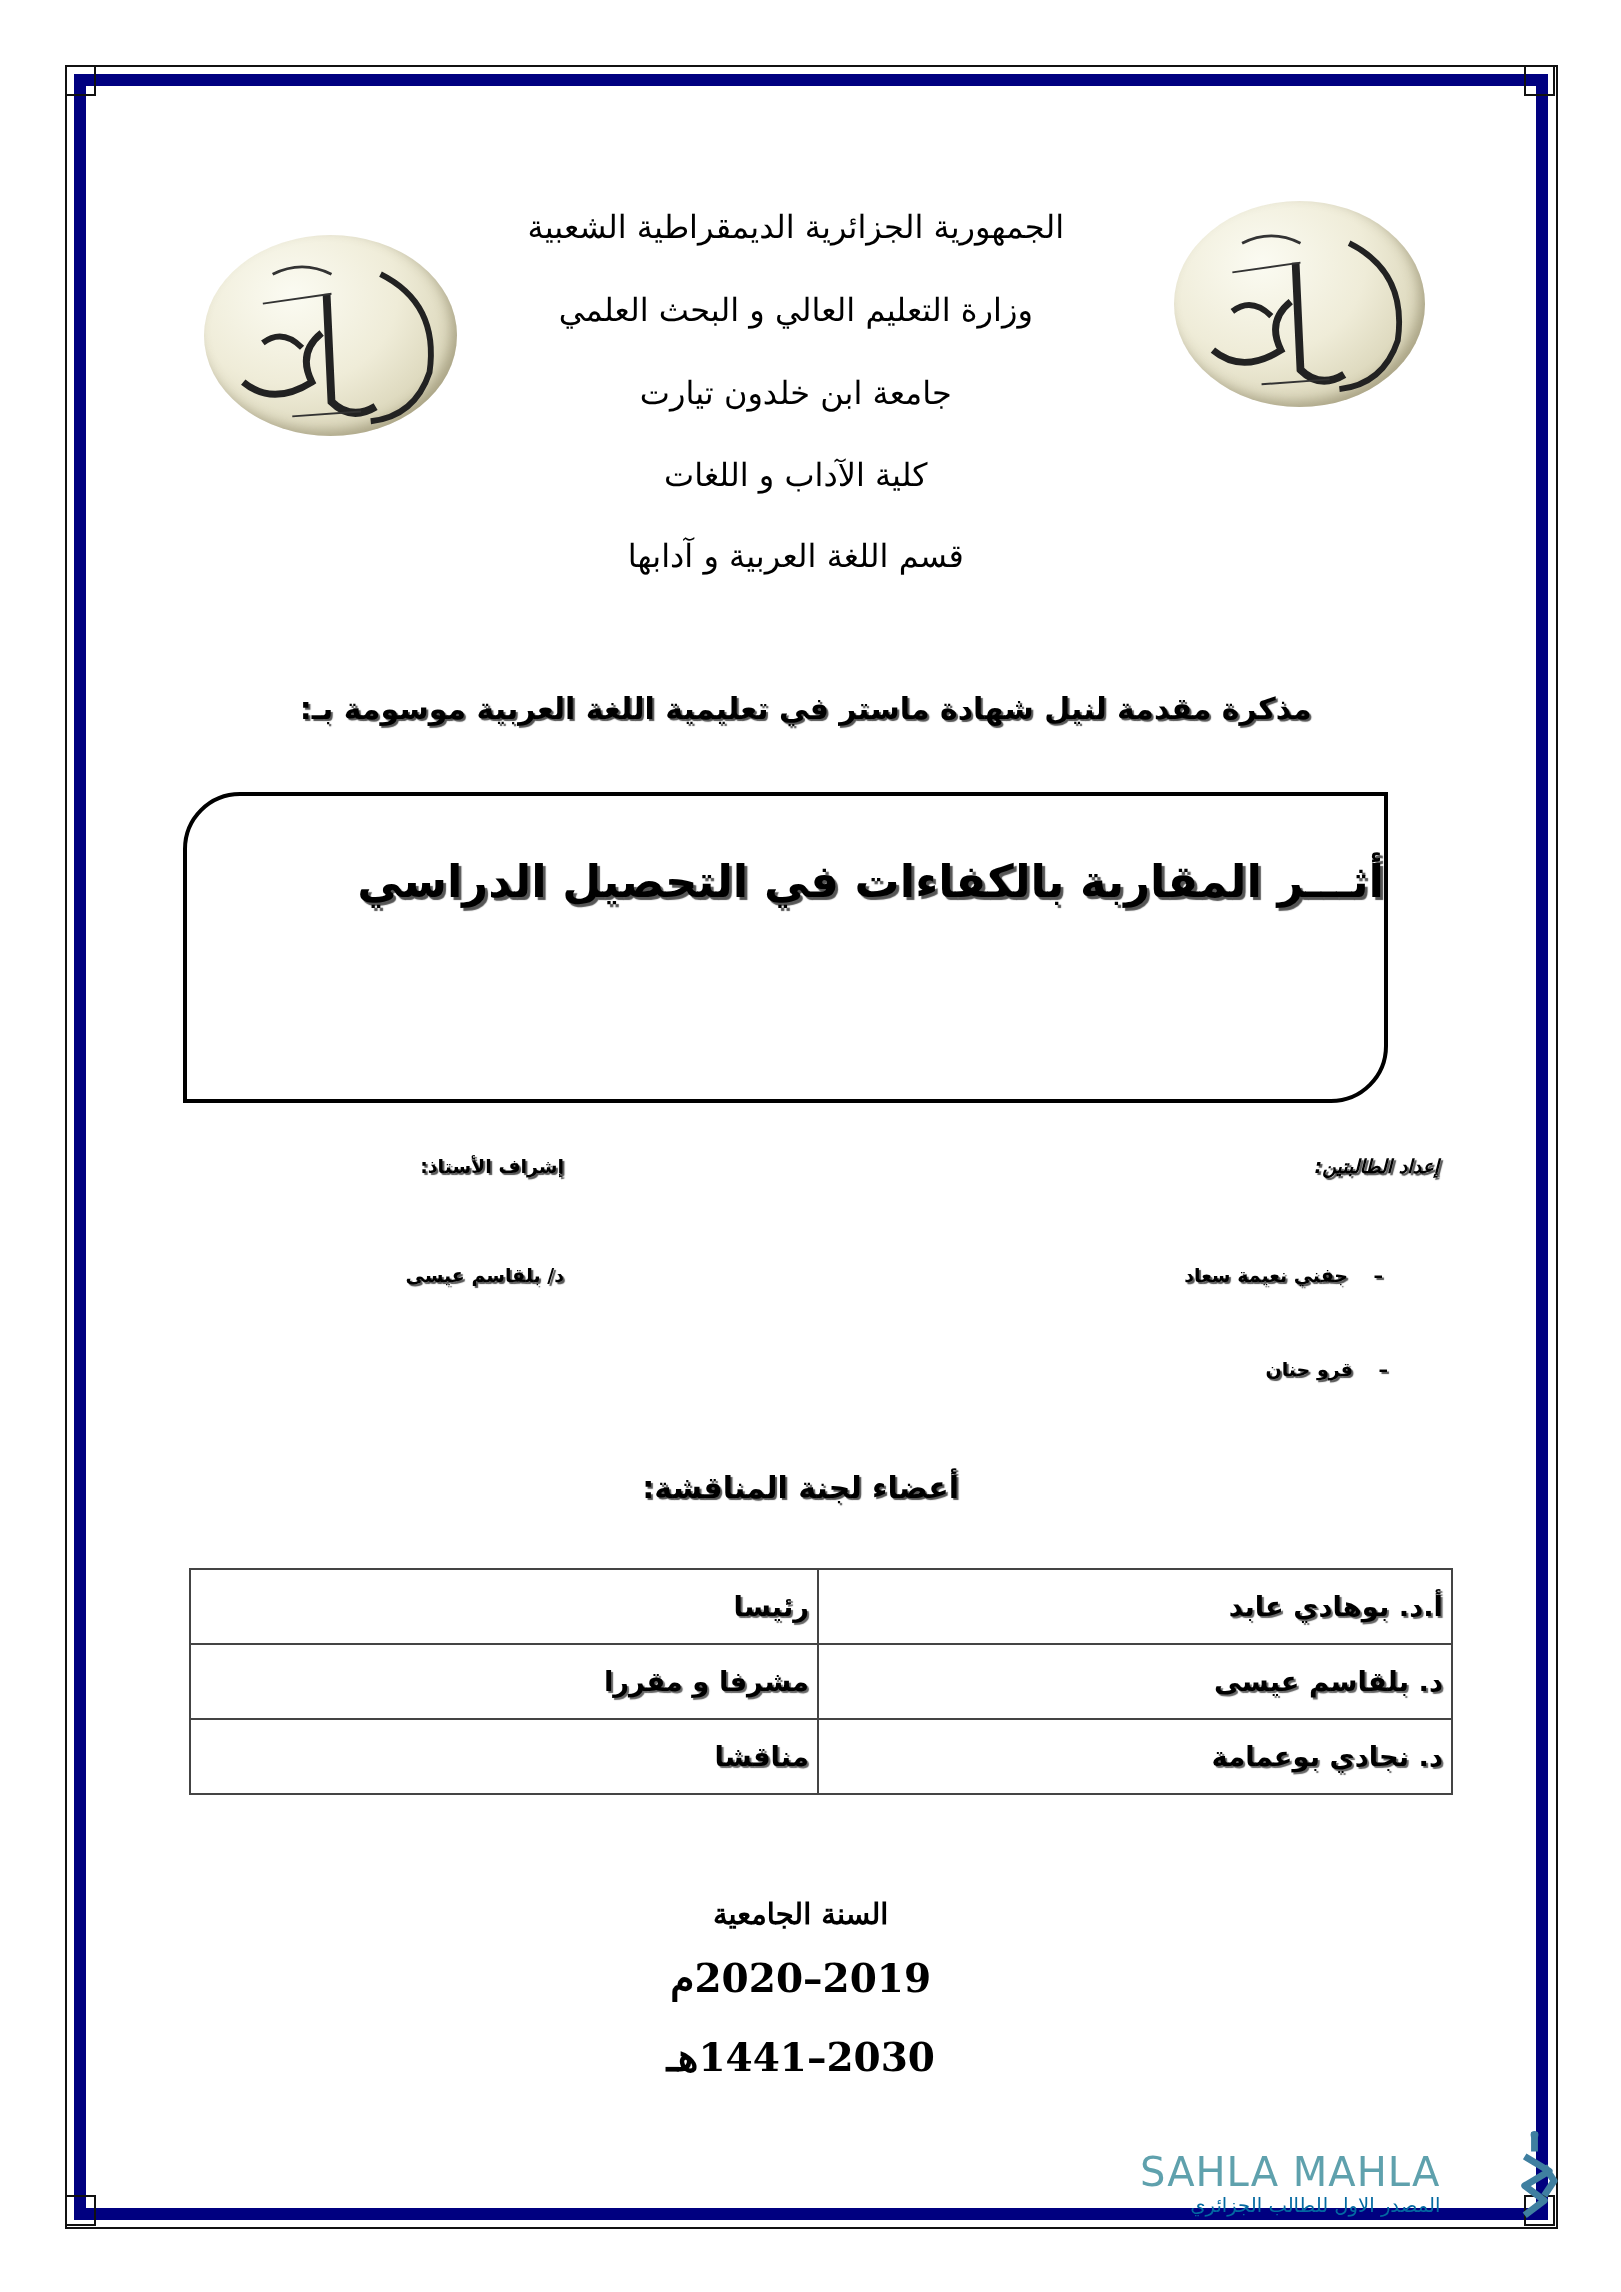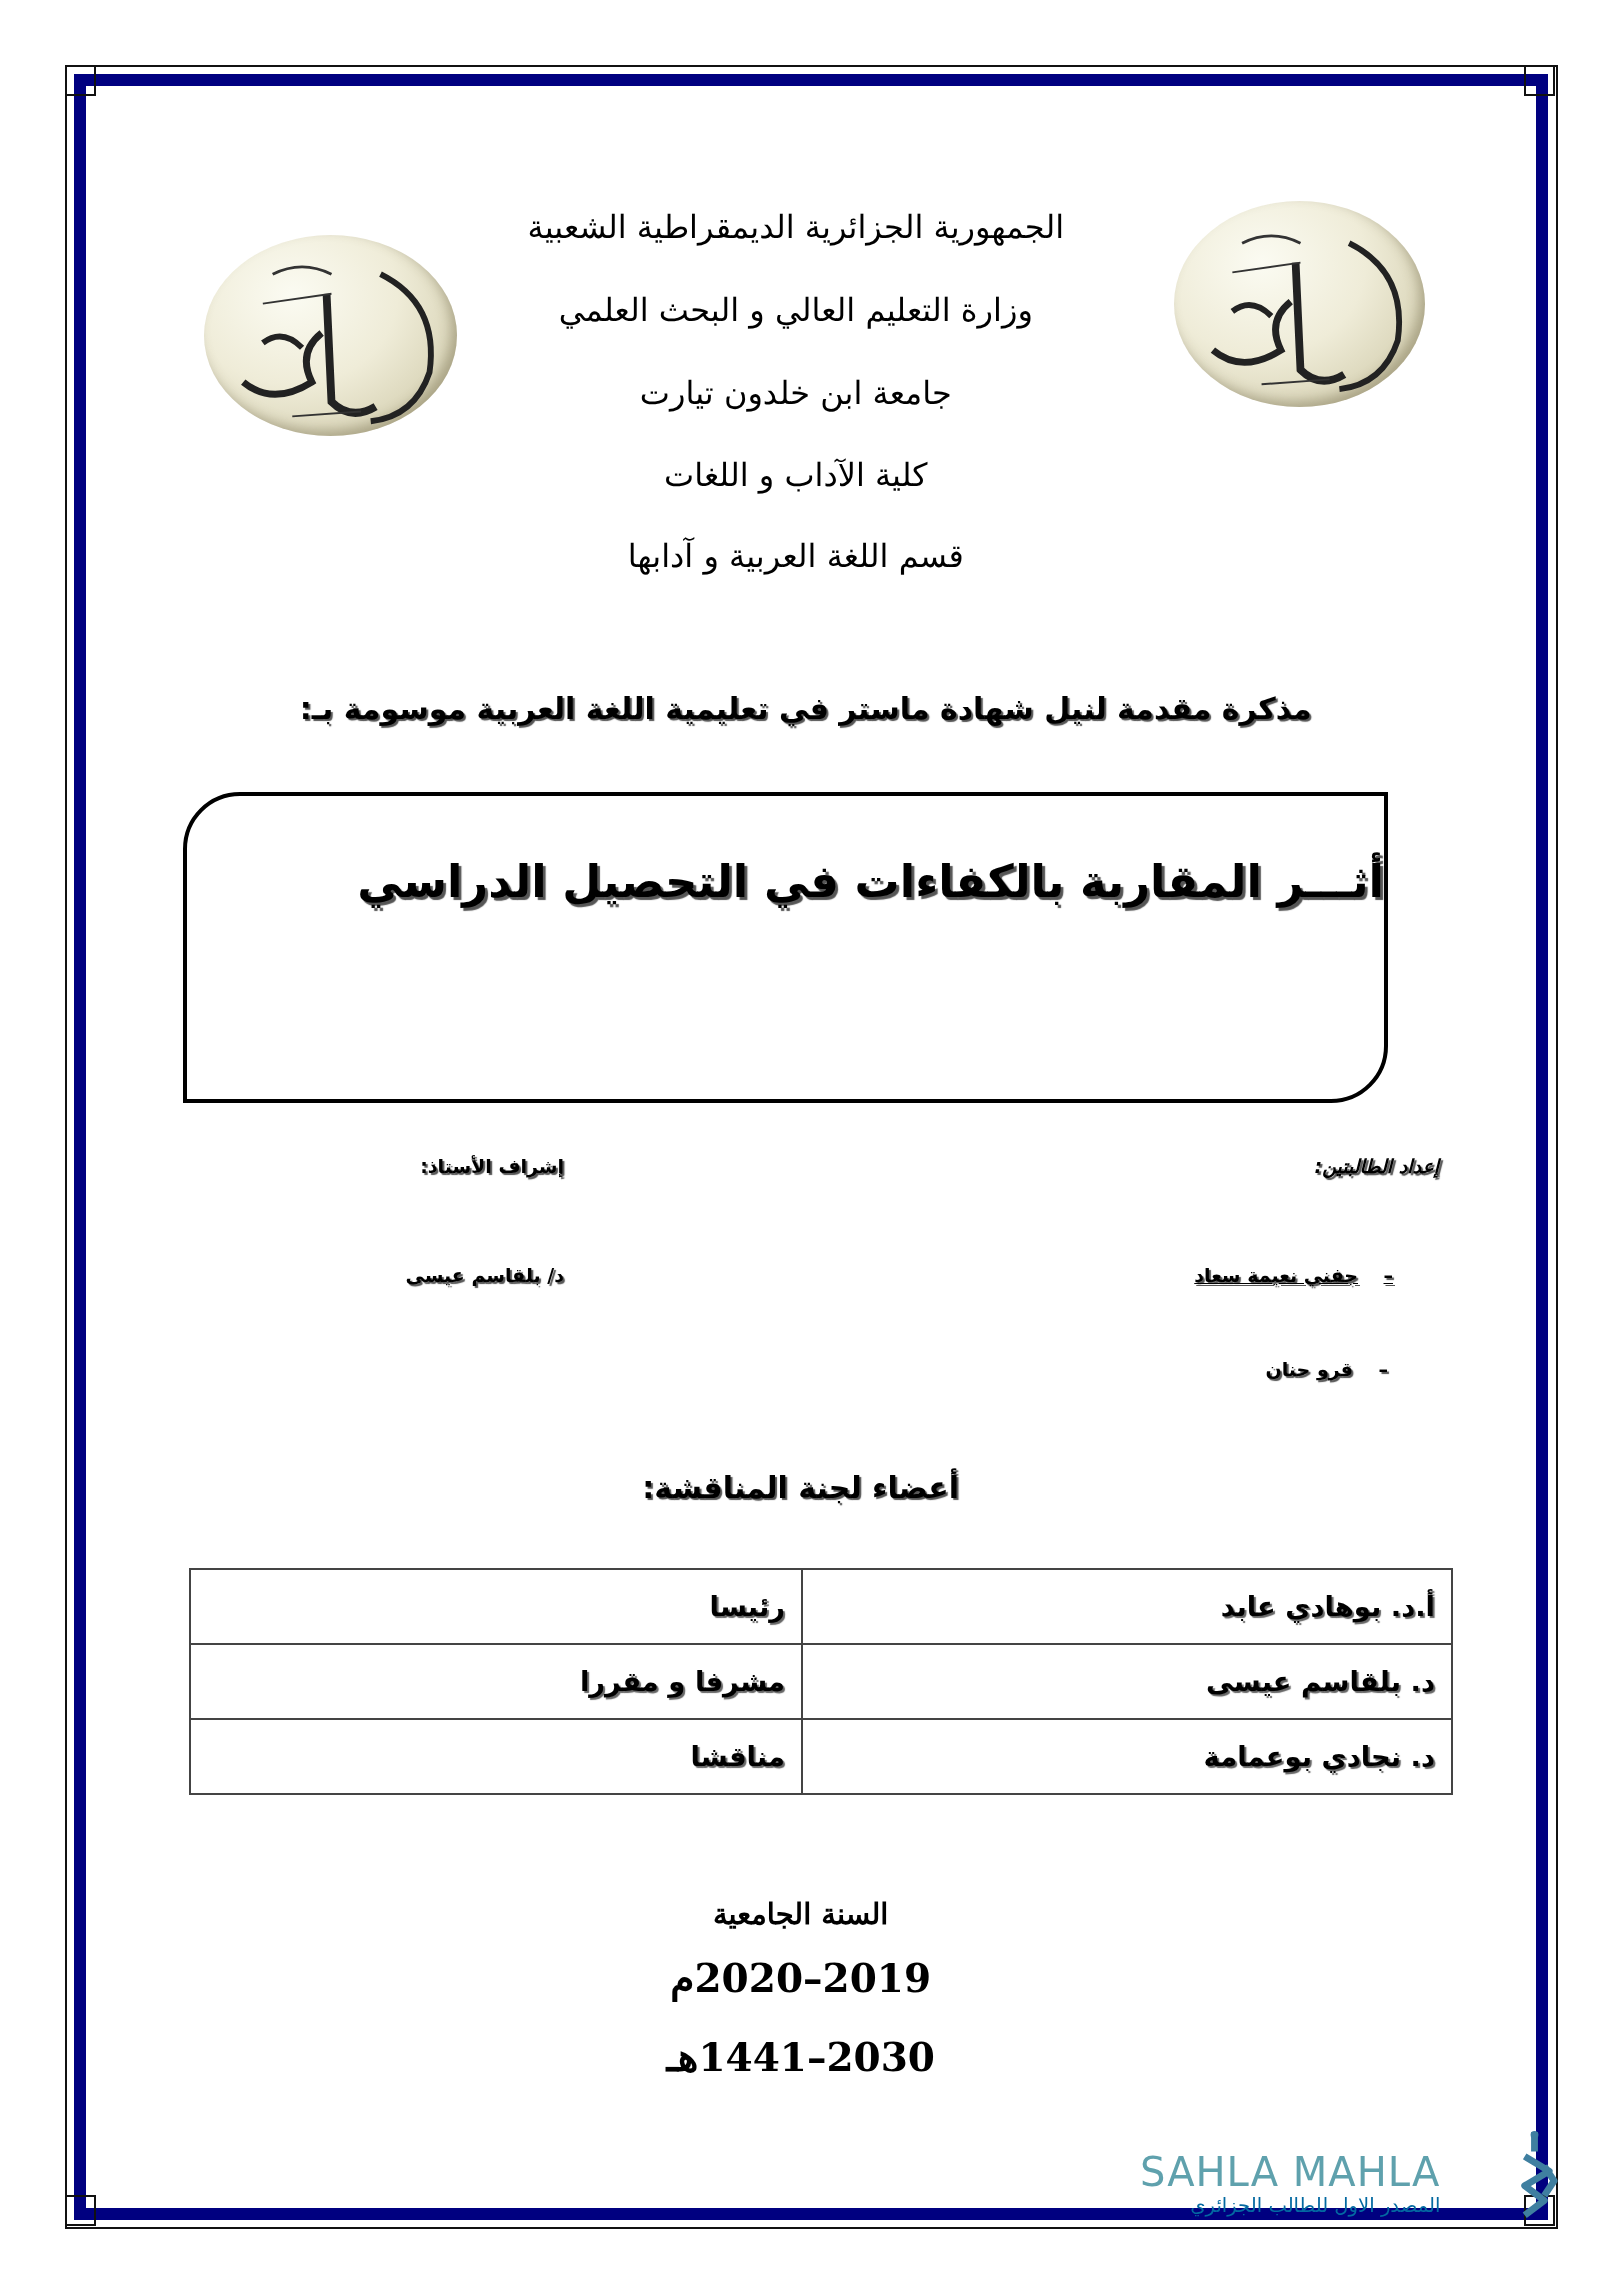--- a/index.html
+++ b/index.html
@@ -17,21 +17,21 @@
                border:4.9px solid #000; box-sizing:border-box;
                border-radius:57px 0 57px 0; }
   .title-line { position:absolute; left:0; width:100%; direction:rtl;
                 font-family:"DejaVu Sans", sans-serif; font-weight:bold; font-size:45px;
                 text-shadow:2.9px 2.9px 1px #555; }
 
   .label-bold { position:absolute; direction:rtl; font-family:"DejaVu Sans", sans-serif; font-weight:bold;
                 font-size:19px; text-shadow:2px 2px 1px #555; white-space:nowrap; }
 
   table.committee { position:absolute; left:189px; top:1568px; width:1264px; border-collapse:collapse; direction:rtl; }
-  table.committee td { border:2px solid #444; height:73px; padding:0 16px; font-family:"DejaVu Sans", sans-serif;
+  table.committee td { border:2px solid #444; height:73px; padding:0 8px; font-family:"DejaVu Sans", sans-serif;
                        font-weight:bold; font-size:27.4px; text-shadow:2px 2px 1px #666; text-align:right; vertical-align:middle; }
   table.committee td.name { width:616px;text-align:right; }
 
   .year-line { font-family:"DejaVu Serif", serif; font-weight:bold; }
 
   .logo { position:absolute; border-radius:50%;
           background:radial-gradient(ellipse at 35% 30%, #fbfbf2 0%, #efecd8 45%, #d6d1b3 80%, #b9b393 100%);
           box-shadow: inset -5.9px -5.9px 11.8px rgba(90,80,50,0.35); overflow:hidden; }
   .logo svg { width:100%; height:100%; }
 
@@ -85,21 +85,21 @@
 
 <div class="center-line bold-heading" style="top:691px; left:-4.9px;">مذكرة مقدمة لنيل شهادة ماستر في تعليمية اللغة العربية موسومة بـ:</div>
 
 <div class="title-box">
   <div class="title-line" style="top:59px;">أثـــر المقاربة بالكفاءات في التحصيل الدراسي</div>
 </div>
 
 <div class="label-bold" style="right:182px; top:1155px;font-style:italic;">إعداد الطالبتين:</div>
 <div class="label-bold" style="right:1057px; top:1155px;">إشراف الأستاذ:</div>
 
-<div class="label-bold" style="right:228px; top:1264px;text-decoration:underline;">
+<div class="label-bold" style="right:238px; top:1264px;">
   <span style="margin-left:25.5px;">–</span><span>جفني نعيمة سعاد</span>
 </div>
 <div class="label-bold" style="right:233px; top:1358px;">
   <span style="margin-left:25.5px;">–</span><span>قرو حنان</span>
 </div>
 <div class="label-bold" style="right:1057px; top:1264px;">د/ بلقاسم عيسى</div>
 
 <div class="center-line bold-heading" style="top:1470px; left:-9.8px;">أعضاء لجنة المناقشة:</div>
 
 <table class="committee">

